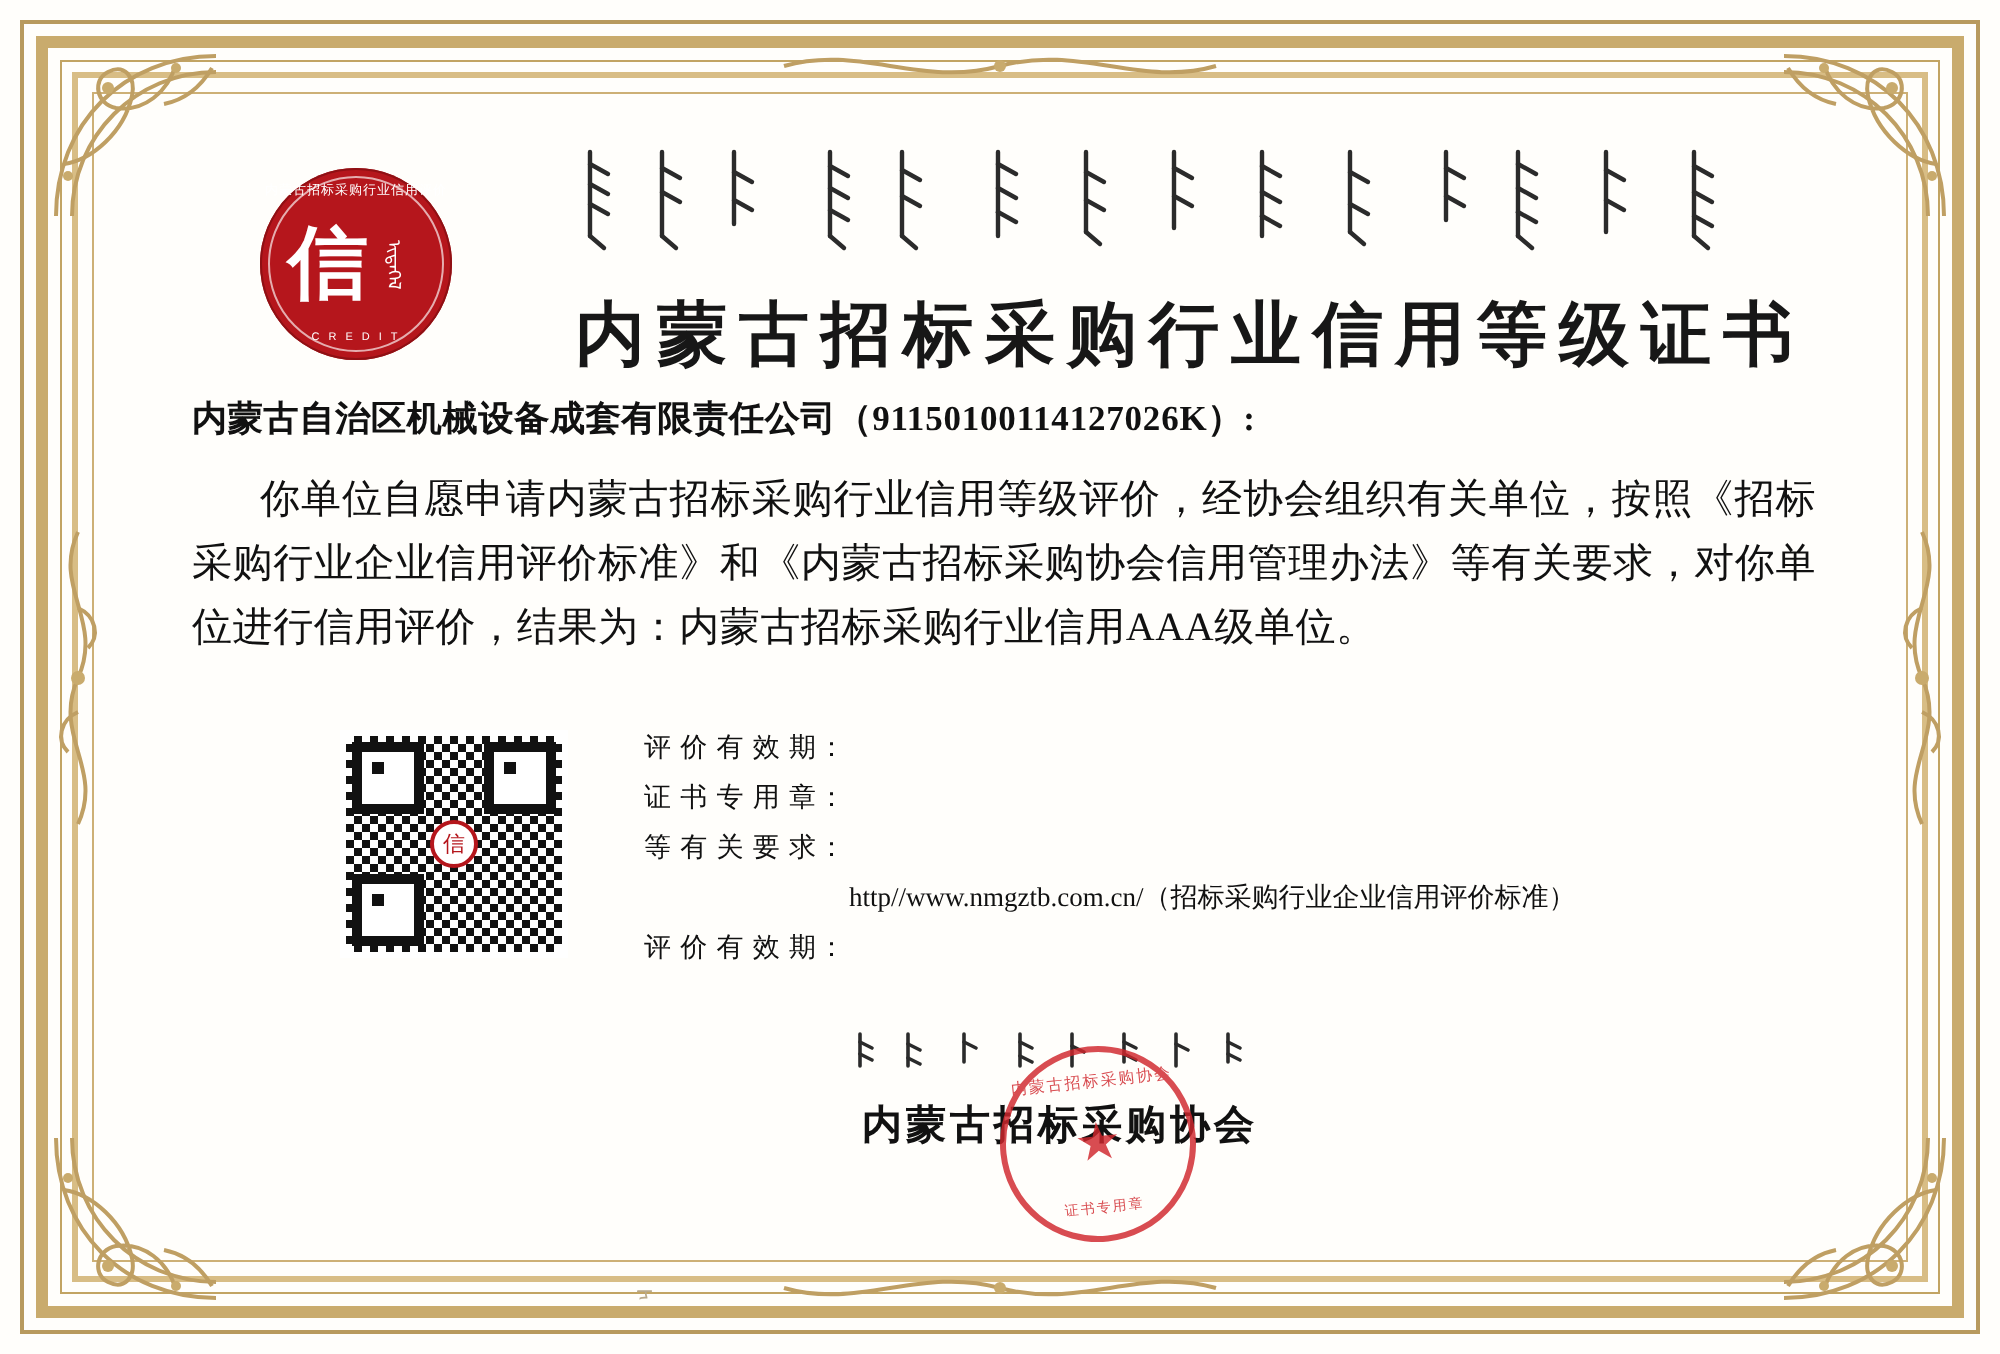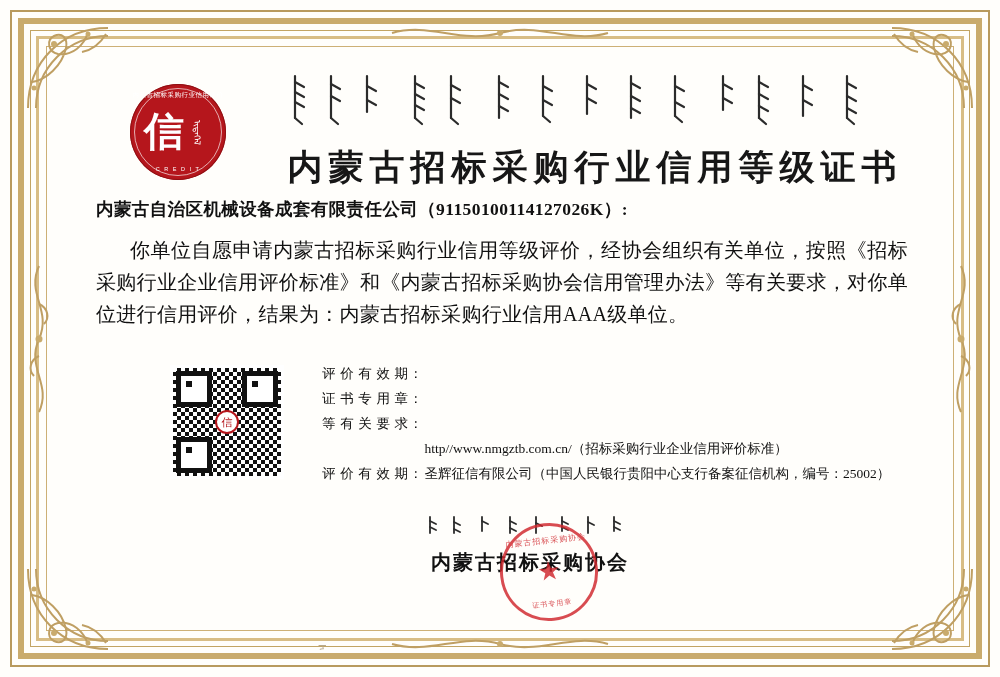--- a/index.html
+++ b/index.html
@@ -583,21 +583,20 @@
           <span class="detail-colon">：</span>
         </div>
         <div class="detail-row cont">
           <span class="detail-label">&nbsp;</span>
           <span class="detail-colon">：</span>
           <span class="detail-value link">http//www.nmgztb.com.cn/（招标采购行业企业信用评价标准）</span>
         </div>
         <div class="detail-row">
           <span class="detail-label">评价有效期</span>
           <span class="detail-colon">：</span>
-          <span class="detail-value">圣辉征信有限公司（中国人民银行贵阳中心支行备案征信机构，编号：25002）</span>
         </div>
       </div>
     </div>
 
     <div class="signature">
       <div class="sig-inner">
         <div class="sig-mongol">
           <svg width="220" height="22" viewBox="0 0 220 22" aria-hidden="true">
             <g stroke="#2b2b2b" stroke-width="1.8" fill="none" stroke-linecap="round">
               <g>

